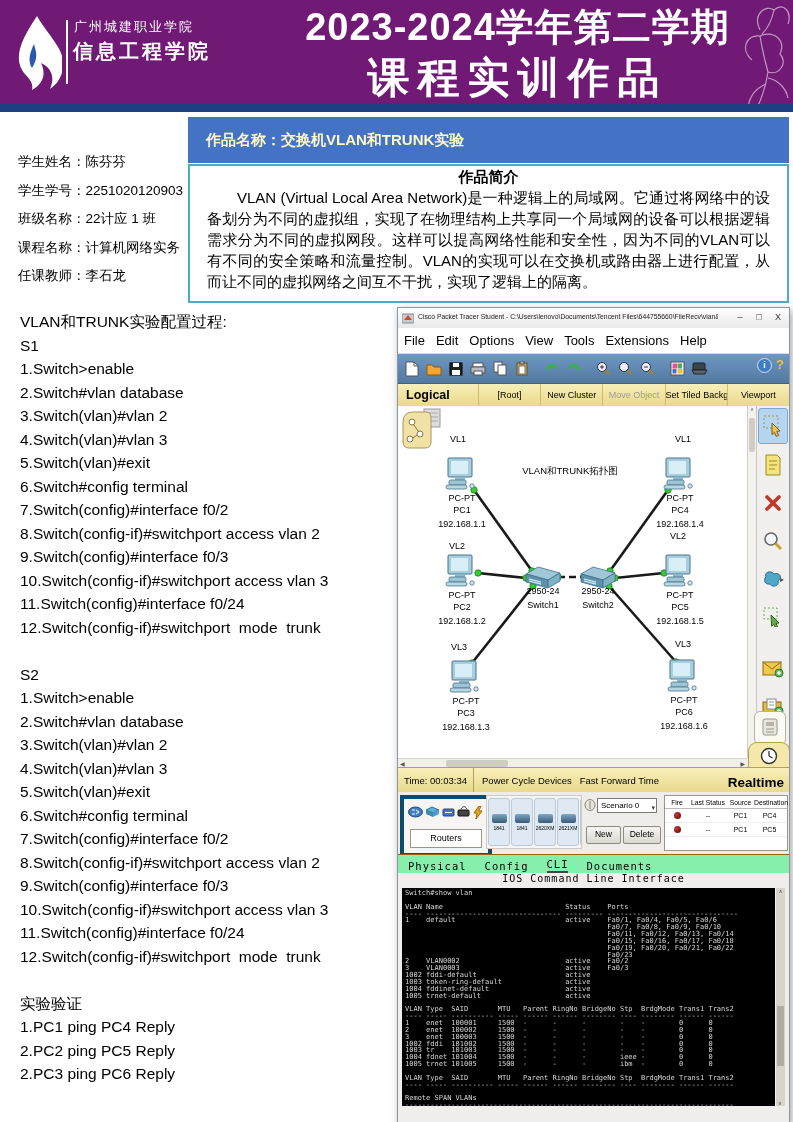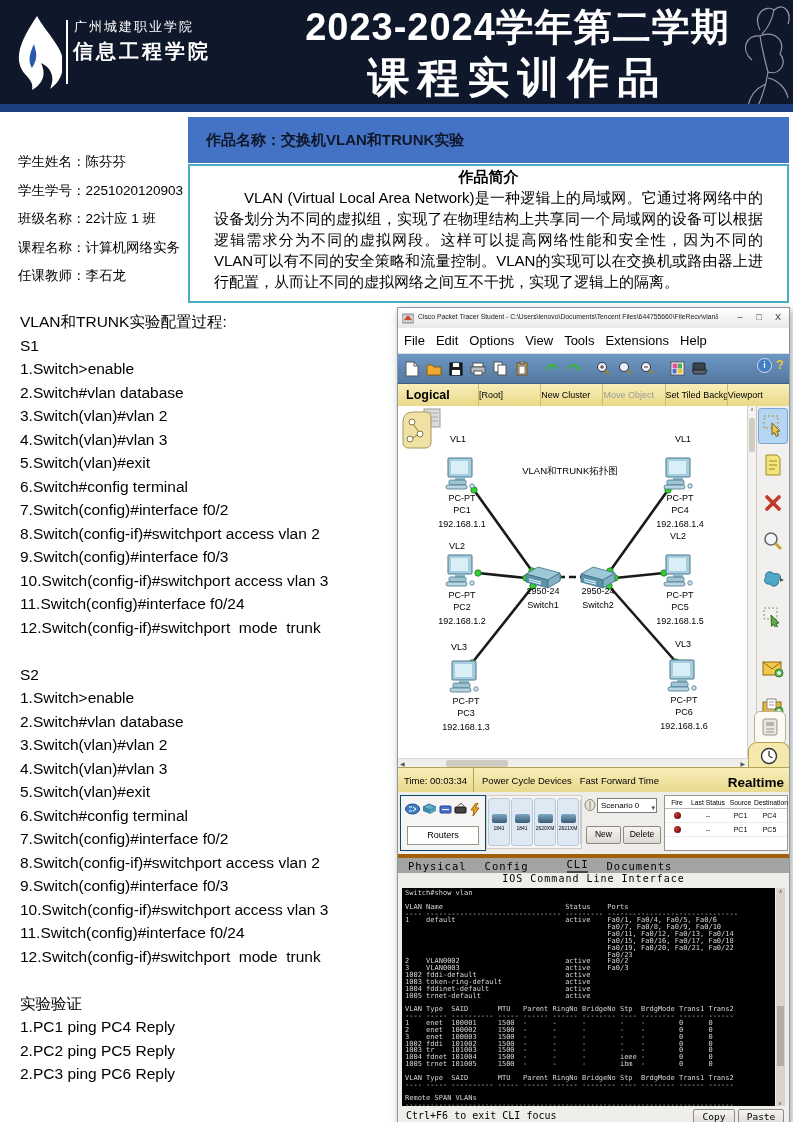--- a/index.html
+++ b/index.html
@@ -1,39 +1,39 @@
 <!DOCTYPE html>
 <html><head>
 <meta charset="utf-8">
 <style>
   html,body{margin:0;padding:0;background:#fff;}
   body{width:793px;height:1122px;position:relative;overflow:hidden;
        font-family:"Liberation Sans",sans-serif;color:#000;}
   .abs{position:absolute;}
 
   
-  #header{left:0;top:0;width:793px;height:112px;background:#0f172a;overflow:hidden;}
+  #header{left:0;top:0;width:793px;height:112px;background:#701a75;overflow:hidden;}
   #header-bottomstrip{left:0;top:104px;width:793px;height:8px;background:#1b3f80;}
   #college-small{left:74px;top:18px;color:#fff;font-size:13px;letter-spacing:2px;}
   #college-large{left:73px;top:38px;color:#fff;font-size:20px;font-weight:bold;letter-spacing:3px;}
   #logo-divider{left:66px;top:20px;width:2px;height:64px;background:#fff;}
   #header-title{left:265px;top:2px;width:505px;text-align:center;color:#fff;font-weight:bold;}
   #header-title .l1{font-size:38px;line-height:50px;letter-spacing:1px;}
   #header-title .l2{font-size:42px;line-height:52px;letter-spacing:8px;}
 
   
   #student{left:18px;top:148px;width:170px;font-size:13.5px;}
   #student .srow{height:28.5px;line-height:28.5px;white-space:nowrap;}
 
   
   #banner{left:188px;top:117px;width:601px;height:46px;background:#4472c4;
-          color:#0f172a;font-size:15px;font-weight:bold;line-height:46px;padding-left:18px;
+          color:#fef9c3;font-size:15px;font-weight:bold;line-height:46px;padding-left:18px;
           box-sizing:border-box;}
   #intro{left:188px;top:164px;width:601px;height:139px;background:#fff;
-         border:2px solid #4bacc6;box-sizing:border-box;padding:1px 24px;}
+         border:2px solid #4bacc6;box-sizing:border-box;padding:1px 17px;}
   #intro-title{text-align:center;font-size:15px;font-weight:bold;line-height:20px;}
   #intro-text{font-size:15px;line-height:21px;text-align:justify;text-indent:2em;}
 
   
   #process{left:20px;top:310px;width:378px;font-size:15.5px;}
   #process .code-line{line-height:23.5px;white-space:pre;}
   #process .gap{height:23.5px;}
 
   
   #pt{left:397px;top:307px;width:391px;height:815px;background:#f0eeeb;
@@ -50,21 +50,21 @@
       border-bottom:1px solid #3f5f85;display:flex;align-items:center;gap:3px;padding-left:4px;box-sizing:border-box;}
   .tb-ic{width:19px;height:20px;display:flex;align-items:center;justify-content:center;}
   .tb-sep{width:5px;height:20px;}
   #pt .tb-right{position:absolute;right:5px;top:50px;display:flex;gap:4px;}
   .info-circle{width:13px;height:13px;border-radius:50%;background:#3f7ec0;color:#fff;font-size:9px;
       font-weight:bold;text-align:center;line-height:13px;border:1px solid #dde;}
   .help-q{color:#f4c430;font-size:13px;font-weight:bold;line-height:13px;}
 
   #pt .navbar{left:0;top:76px;width:391px;height:22px;background:linear-gradient(#f8efb9,#ead989);
       border-bottom:1px solid #b3a254;display:flex;align-items:center;font-size:9px;}
-  .nav-cell{flex:1;text-align:left;border-left:1px solid #cdbd6d;height:100%;line-height:22px;
+  .nav-cell{flex:1;text-align:center;border-left:1px solid #cdbd6d;height:100%;line-height:22px;
       white-space:nowrap;overflow:hidden;}
   .nav-cell.first{flex:0 0 72px;border-left:none;text-align:left;padding-left:8px;
       font-size:12.5px;font-weight:bold;}
   .nav-cell.dim{color:#9a9a9a;}
 
   #pt .canvas{left:0;top:98px;width:349px;height:352px;background:#fff;}
   #pt .vscroll{left:349px;top:98px;width:8px;height:352px;background:#f3f2ef;border-left:1px solid #d0cec8;font-size:5px;color:#666;text-align:center;}
   .vthumb{position:absolute;left:1px;top:12px;width:6px;height:34px;background:#cfccc3;border-radius:2px;}
   #pt .sidebar{left:358px;top:98px;width:33px;height:352px;background:#f1f0ee;border-left:1px solid #c8c6c0;
       display:flex;flex-direction:column;align-items:center;padding-top:2px;box-sizing:border-box;gap:4px;}
@@ -79,21 +79,21 @@
   #pt .statusbar{left:0;top:459px;width:391px;height:25px;background:linear-gradient(#f8efb9,#e9d88b);
       border-top:1px solid #b3a254;display:flex;align-items:center;font-size:9.5px;}
   .sb-time{padding:0 6px;border-right:1px solid #b3a254;height:100%;display:flex;align-items:center;white-space:nowrap;}
   .sb-action{padding-left:8px;white-space:nowrap;}
   .sb-mode{position:absolute;right:5px;bottom:3px;font-size:13.5px;font-weight:bold;}
   .pdu-tab{left:356px;top:403px;width:30px;height:32px;background:#fbfaf3;border:1px solid #b9b29a;border-radius:6px;}
   .clock-tab{left:350px;top:434px;width:40px;height:25px;background:#f4e8ab;border:1px solid #b3a254;
       border-bottom:none;border-radius:9px 9px 0 0;display:flex;align-items:center;justify-content:center;}
 
   #pt .palette{left:0;top:484px;width:391px;height:60px;background:#efedea;}
-  .cat-box{left:2px;top:3px;width:84px;height:54px;background:#f6f5f3;border:1px solid #0c4a6e;}
+  .cat-box{left:2px;top:3px;width:84px;height:54px;background:#f6f5f3;border:4px solid #0c4a6e;}
   .cat-icons{display:flex;gap:2px;justify-content:center;align-items:center;height:26px;}
   .cat-label{position:absolute;left:6px;top:30px;width:70px;height:17px;background:#fff;
       border:1px solid #9a968e;font-size:9px;text-align:center;line-height:17px;}
   .models-box{left:88px;top:3px;width:96px;height:54px;background:#f6f5f3;border:1px solid #cfcac2;
       display:flex;gap:1px;padding:2px 1px;box-sizing:border-box;overflow:hidden;}
   .model-chip{flex:0 0 20px;height:46px;background:#dfe9f3;border:1px solid #b9c9d9;border-radius:3px;
       display:flex;flex-direction:column;align-items:center;justify-content:center;}
   .model-chip .glyph{width:15px;height:9px;background:linear-gradient(#7ea8c4,#3a5a74);border-radius:2px;margin-bottom:2px;}
   .model-chip .mlabel{font-size:5px;line-height:6px;}
   .scenario-box{left:186px;top:3px;width:78px;height:54px;}
@@ -102,25 +102,25 @@
   .scn-caret{position:absolute;right:1px;top:2px;font-size:7px;color:#444;}
   .scn-btn{position:absolute;top:31px;height:16px;background:linear-gradient(#f5f4f1,#dcd9d3);
       border:1px solid #8e8a80;border-radius:2px;font-size:8.5px;text-align:center;line-height:15px;}
   .fire-box{left:266px;top:3px;width:122px;height:54px;background:#fff;border:1px solid #9a968e;font-size:7px;}
   .fire-row{display:flex;height:13px;align-items:center;border-bottom:1px solid #eee;}
   .fire-row.head{font-size:6.8px;border-bottom:1px solid #bbb;height:12px;}
   .fc1{width:24px;text-align:center;} .fc2{width:38px;text-align:center;}
   .fc3{width:27px;text-align:center;} .fc4{width:31px;text-align:center;}
   .fire-dot{width:7px;height:7px;border-radius:50%;background:radial-gradient(circle at 35% 35%,#c23a3a,#5e0000);margin:0 auto;}
 
-  #pt .tabsrow{left:0;top:546px;width:391px;height:19px;background:#a3a3a3;border-top:4px solid #a16207;
+  #pt .tabsrow{left:0;top:546px;width:391px;height:19px;background:#86efac;border-top:1px solid #a16207;
       display:flex;gap:18px;padding-left:10px;box-sizing:border-box;align-items:flex-end;
       font-family:"DejaVu Sans Mono",monospace;font-size:10.5px;letter-spacing:1px;}
   .pt-tab{padding-bottom:1px;}
-  .pt-tab.active{border-bottom:2px solid #444;margin-left:20px;}
+  .pt-tab.active{border-bottom:2px solid #444;}
   #pt .ios-head{left:0;top:565px;width:391px;height:14px;text-align:center;
       font-family:"DejaVu Sans Mono",monospace;font-size:10px;letter-spacing:1px;}
   #pt .cli{left:4px;top:580px;width:373px;height:218px;background:#000;overflow:hidden;}
   #pt .cli pre{margin:0;padding:2px 3px;color:#d6d6d6;font-family:"DejaVu Sans Mono",monospace;
       font-size:7px;line-height:6.85px;}
   #pt .cli-scroll{left:378px;top:580px;width:9px;height:218px;background:#d8d4cc;font-size:5px;color:#444;text-align:center;}
   .cli-thumb{position:absolute;left:1px;top:118px;width:7px;height:60px;background:#b1ada4;}
   #pt .pt-footer{left:0;top:799px;width:391px;height:16px;
       font-family:"DejaVu Sans Mono",monospace;font-size:10px;}
   .foot-btn{position:absolute;top:2px;height:15px;background:linear-gradient(#f5f4f1,#dcd9d3);
@@ -681,18 +681,13 @@
 
 VLAN Type  SAID       MTU   Parent RingNo BridgeNo Stp  BrdgMode Trans1 Trans2
 ---- ----- ---------- ----- ------ ------ -------- ---- -------- ------ ------
 
 Remote SPAN VLANs
 ------------------------------------------------------------------------------
  --More-- </pre>
   </div>
   <div class="cli-scroll abs">∧<div class="cli-thumb"></div><div class="abs" style="bottom:0;left:2px">∨</div></div>
 
-  <div class="pt-footer abs">
-    <span class="abs" style="left:8px;top:3px">Ctrl+F6 to exit CLI focus</span>
-    <span class="foot-btn" style="left:295px;width:40px">Copy</span>
-    <span class="foot-btn" style="left:340px;width:44px">Paste</span>
-  </div>
 </div>
 
 </body></html>

